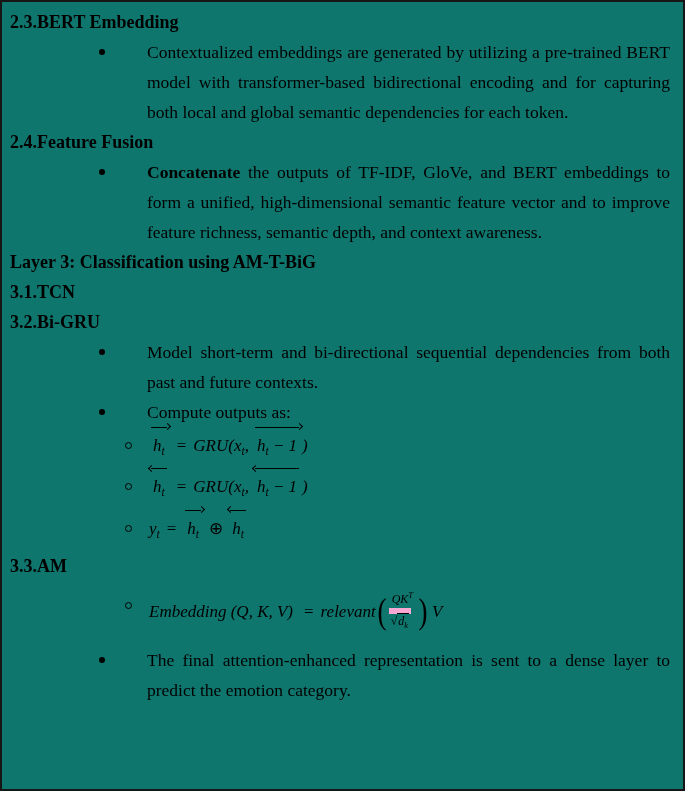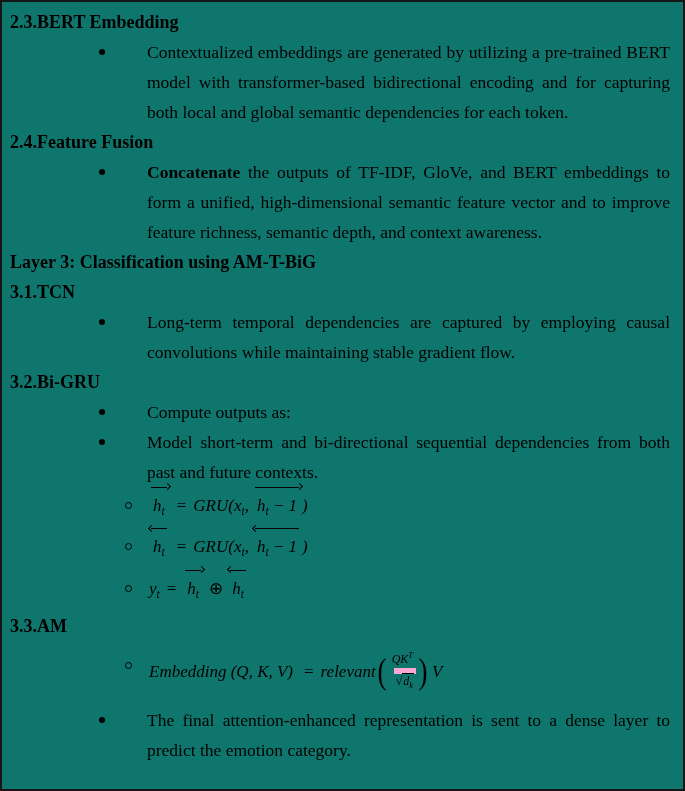--- a/index.html
+++ b/index.html
@@ -68,21 +68,21 @@
     border-top:1.3px solid #000; border-left:1.3px solid #000;
     transform:rotate(-45deg); box-sizing:border-box;
   }
   .oplus { margin:0 5px; font-style:normal; }
   .bigp {
     display:inline-block; font-size:36px; font-style:normal;
     vertical-align:middle; line-height:0.85;
     transform:scaleX(0.75); position:relative; top:-2px;
   }
   .frac {
-    display:inline-flex; flex-direction:column; align-items:flex-end;
+    display:inline-flex; flex-direction:column; align-items:flex-start;
     vertical-align:middle; font-size:12px; line-height:1.15;
     margin:12px 1px; position:relative; top:-2px;
   }
   .frac .num { padding:0 3px 1px 3px; }
   .frac .den { border-top:6px solid #f9a8d4; padding:1px 2px 0 2px; }
   .frac sub { font-size:8.5px; }
   .frac sup { font-size:8.5px; }
   .radical { font-style:normal; }
   .sqrt-arg { border-top:1px solid #000; padding:0 1px; }
   .tail { margin-left:3px; }
@@ -104,35 +104,31 @@
 
   <div class="li l1">
     <span class="marker"></span>
     <b>Concatenate</b><span> the outputs of TF-IDF, GloVe, and BERT embeddings to form a unified, high-dimensional semantic feature vector and to improve feature richness, semantic depth, and context awareness.</span>
   </div>
 
   <div class="h">Layer 3: Classification using AM-T-BiG</div>
 
   <div class="h">3.1.TCN</div>
 
-  <div class="li l1">
-    <span class="marker"></span>
-    <span>Long-term temporal dependencies are captured by employing causal convolutions while maintaining stable gradient flow.</span>
-  </div>
 
   <div class="h">3.2.Bi-GRU</div>
 
   <div class="li l1">
     <span class="marker"></span>
-    <span>Compute outputs as:</span>
+    <span>Model short-term and bi-directional sequential dependencies from both past and future contexts.</span>
   </div>
 
   <div class="li l1">
     <span class="marker"></span>
-    <span>Model short-term and bi-directional sequential dependencies from both past and future contexts.</span>
+    <span>Compute outputs as:</span>
   </div>
 
   <div class="li l2 fline">
     <span class="marker"></span>
     <span class="math"><span class="vec r"><span>h</span><sub>t</sub></span><span class="mrel">=</span><span>GRU</span><span>(</span><span>x</span><sub>t</sub><span class="mo">,</span><span class="vec r"><span>h</span><sub>t</sub><span> − 1</span></span><span>)</span></span>
   </div>
 
   <div class="li l2 fline">
     <span class="marker"></span>
     <span class="math"><span class="vec l"><span>h</span><sub>t</sub></span><span class="mrel">=</span><span>GRU</span><span>(</span><span>x</span><sub>t</sub><span class="mo">,</span><span class="vec l"><span>h</span><sub>t</sub><span> − 1</span></span><span>)</span></span>

